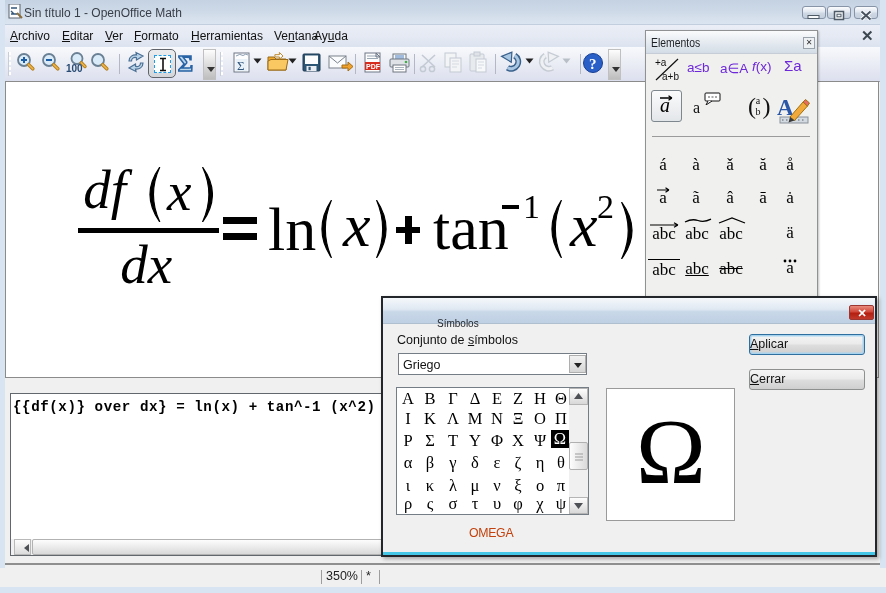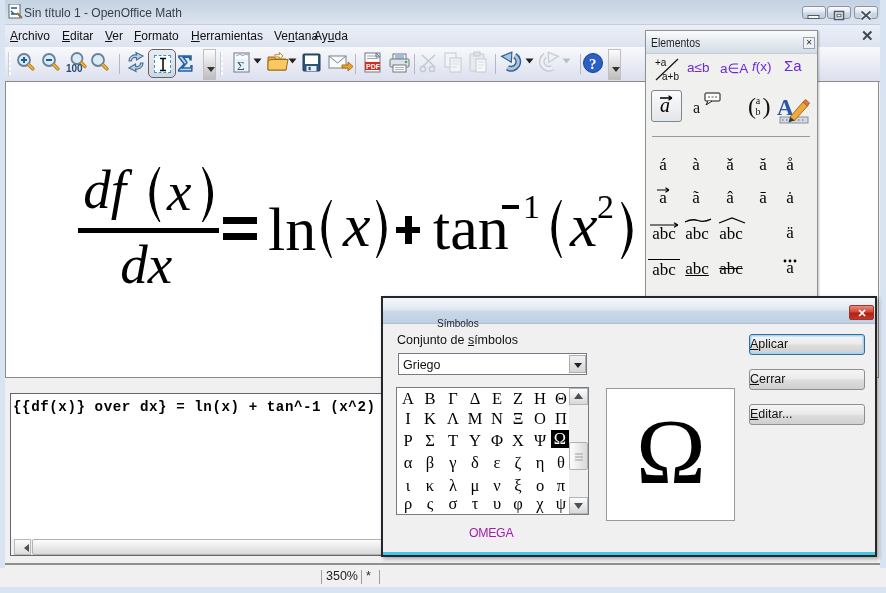--- a/index.html
+++ b/index.html
@@ -98,21 +98,21 @@
   border:4px solid transparent; border-top:5px solid #222; }
 #sgrid { left:13px; top:89px; width:193px; height:128px; background:#fff; border:1px solid #747d86; }
 .gl { position:absolute; font-family:"Liberation Serif", serif; font-size:16.5px; color:#000;
   width:22px; text-align:center; }
 #glsel { position:absolute; background:#000; color:#fff; }
 #sscroll { left:172px; top:0; width:19px; height:126px; background:#f0f0f0; }
 .sbtn { position:absolute; left:0; width:19px; height:17px; background:linear-gradient(#fdfdfd,#d8d8d8);
   border:1px solid #b5b5b5; }
 #sthumb { position:absolute; left:0; top:54px; width:19px; height:28px;
   background:linear-gradient(90deg,#fdfdfd,#dadada); border:1px solid #b0b0b0; border-radius:2px; }
-#omega { left:86px; top:228px; font-size:12.3px; letter-spacing:-0.3px; color:#a21caf; }
+#omega { left:86px; top:228px; font-size:12.3px; letter-spacing:-0.3px; color:#c2410c; }
 #preview { left:223px; top:90px; width:129px; height:133px; background:#fff; border:1px solid #9a9a9a; }
 #preview span { position:absolute; left:29px; top:10px; font-family:"Liberation Serif", serif; font-size:94px; line-height:1.107; color:#000; }
 .dbtn { position:absolute; left:366px; width:116px; height:21px; font-size:12.5px; color:#111;
   background:linear-gradient(#f5f5f5, #ebebeb 45%, #dddddd 55%, #cfcfcf);
   border:1px solid #8e8f8f; border-radius:3px; line-height:19px; }
 #btnaplicar { top:36px; border:1.5px solid #2f6f9f; box-shadow:0 0 0 1.5px #a8d3ef inset; line-height:18px; }
 #btncerrar { top:71px; }
 #btneditar { top:106px; }
 </style>
 </head>
@@ -500,15 +500,14 @@
             <path d="M5 11h8M5 14h8M5 17h8" stroke="#9d9d9d"></path>
           </svg></div>
     </div>
   </div>
   <div id="omega" class="abs">OMEGA</div>
   <div id="preview" class="abs">
       <span>Ω</span>
     </div>
   <div id="btnaplicar" class="dbtn"><u>A</u>plicar</div>
   <div id="btncerrar" class="dbtn"><u>C</u>errar</div>
-  <div id="btneditar" class="dbtn"><u>E</u>ditar...</div>
 </div>
 <div id="dlgbottom" class="abs"></div>
 
 </body></html>

